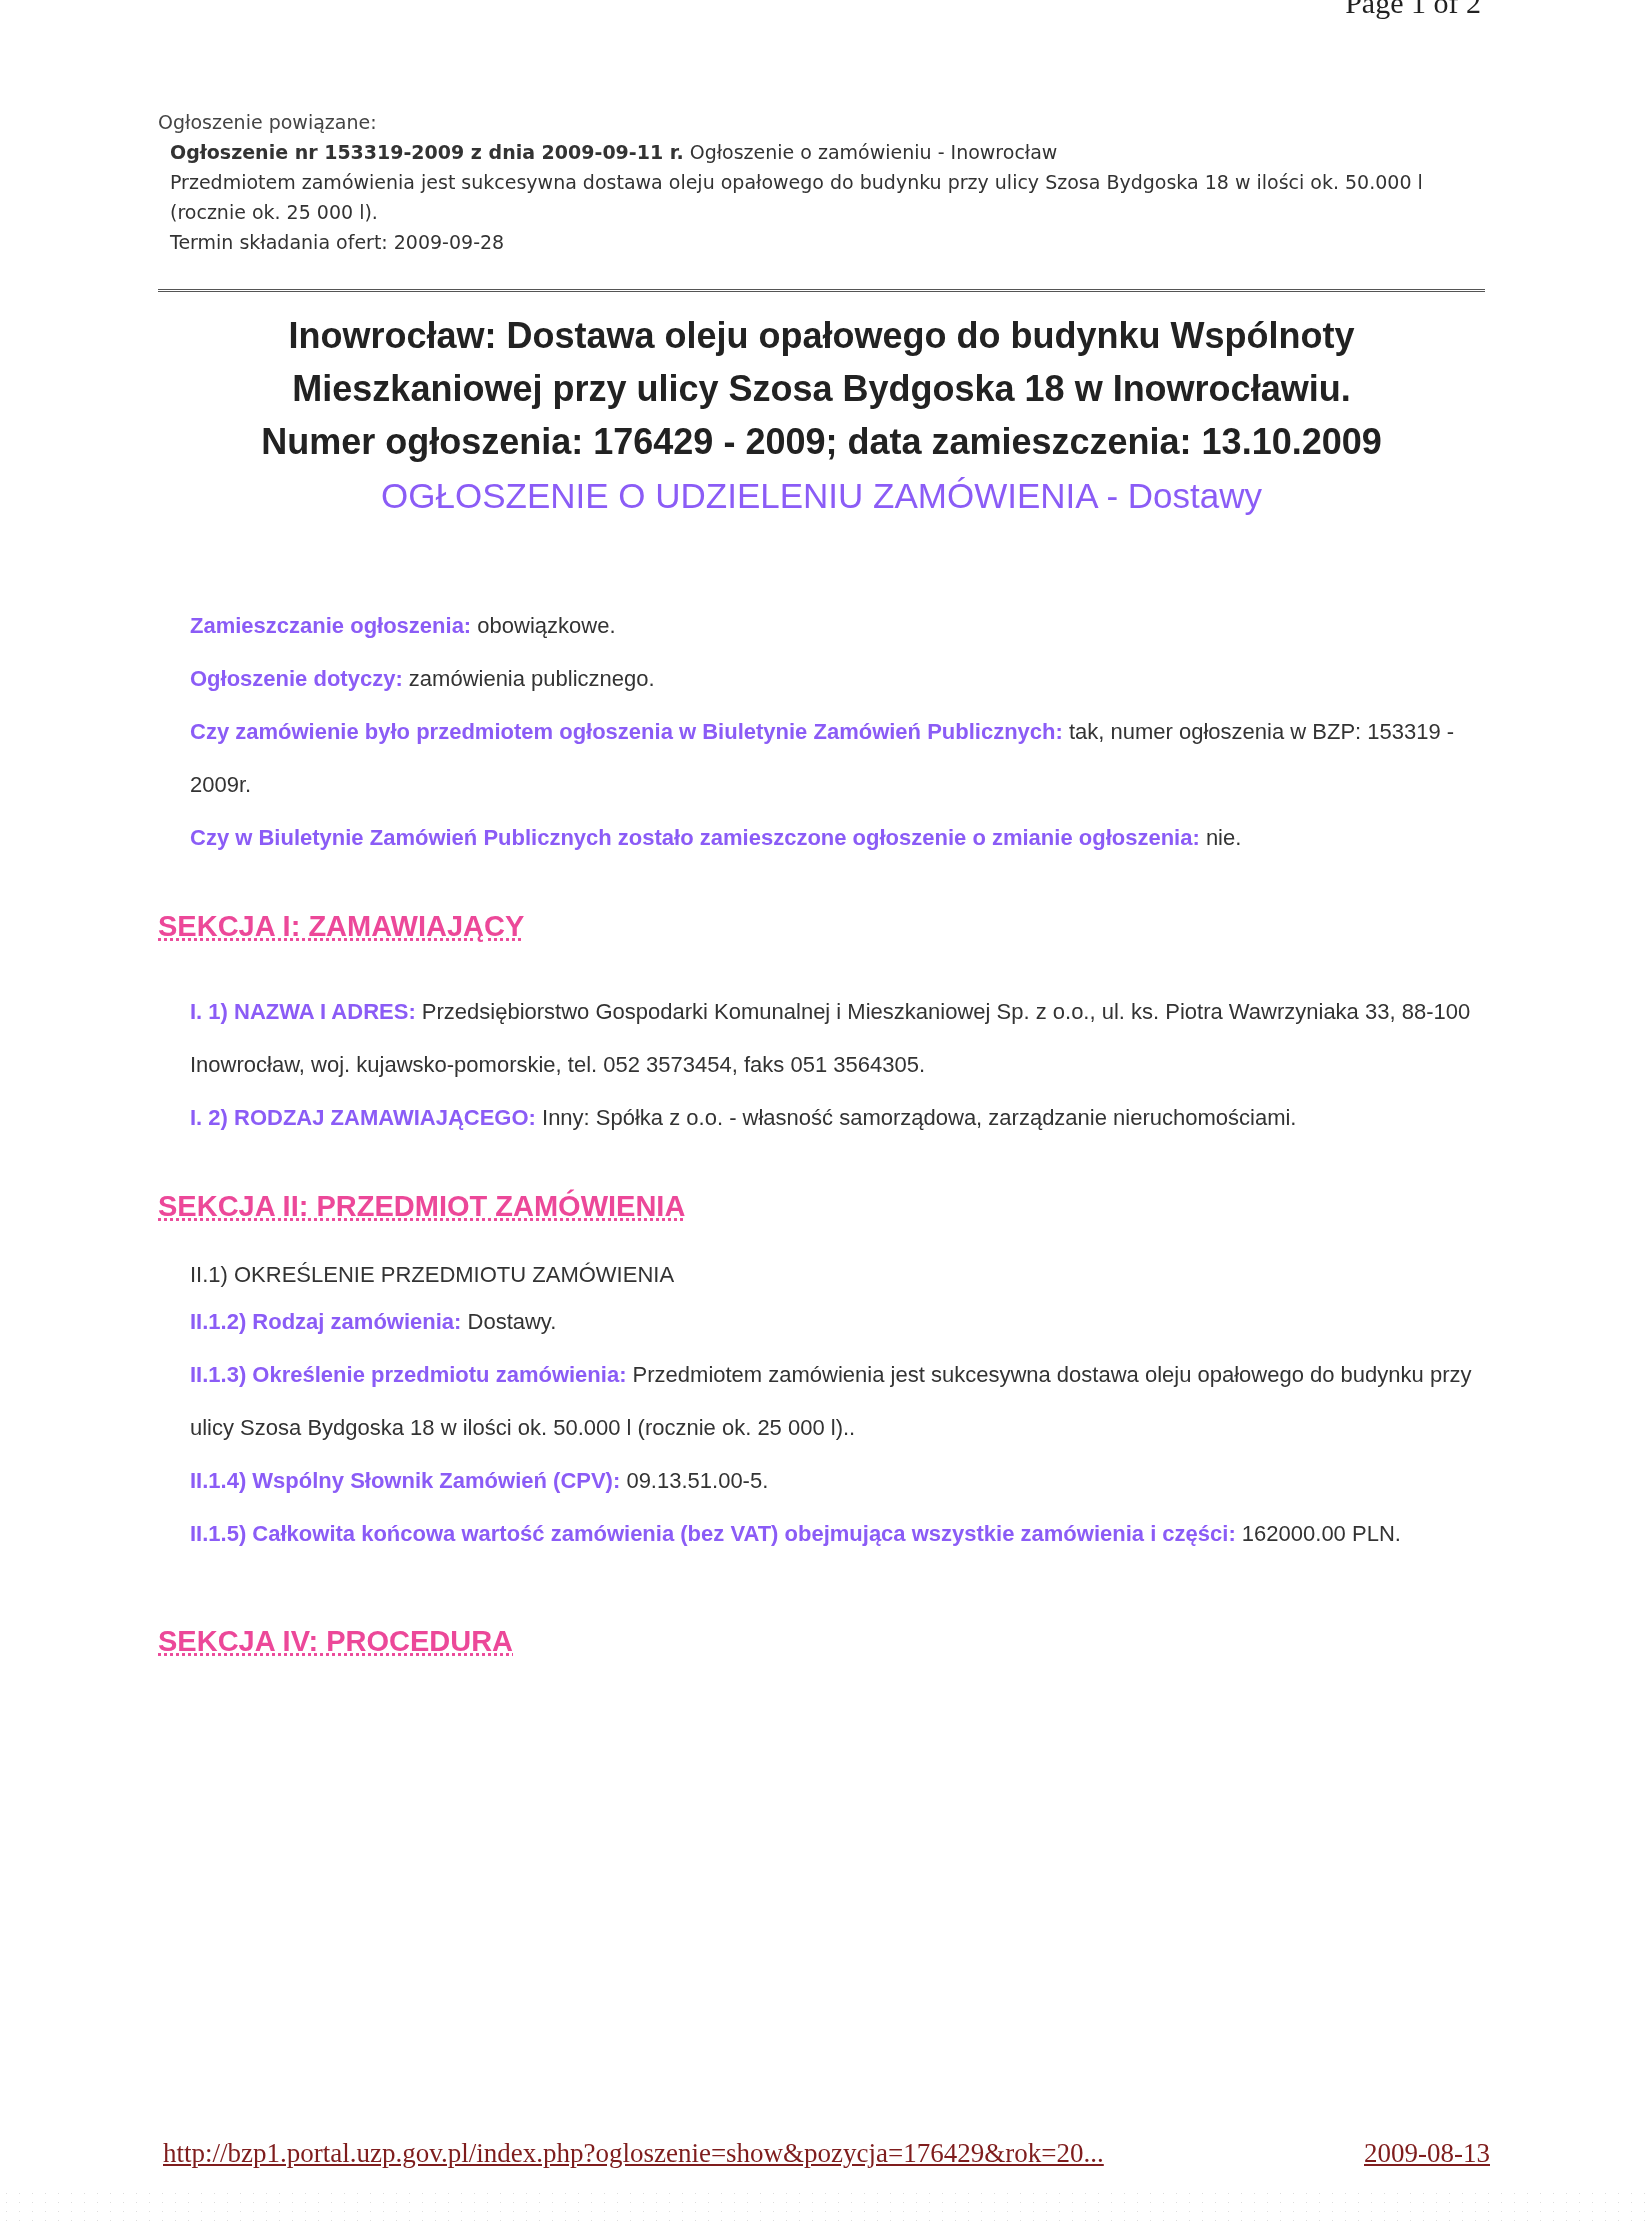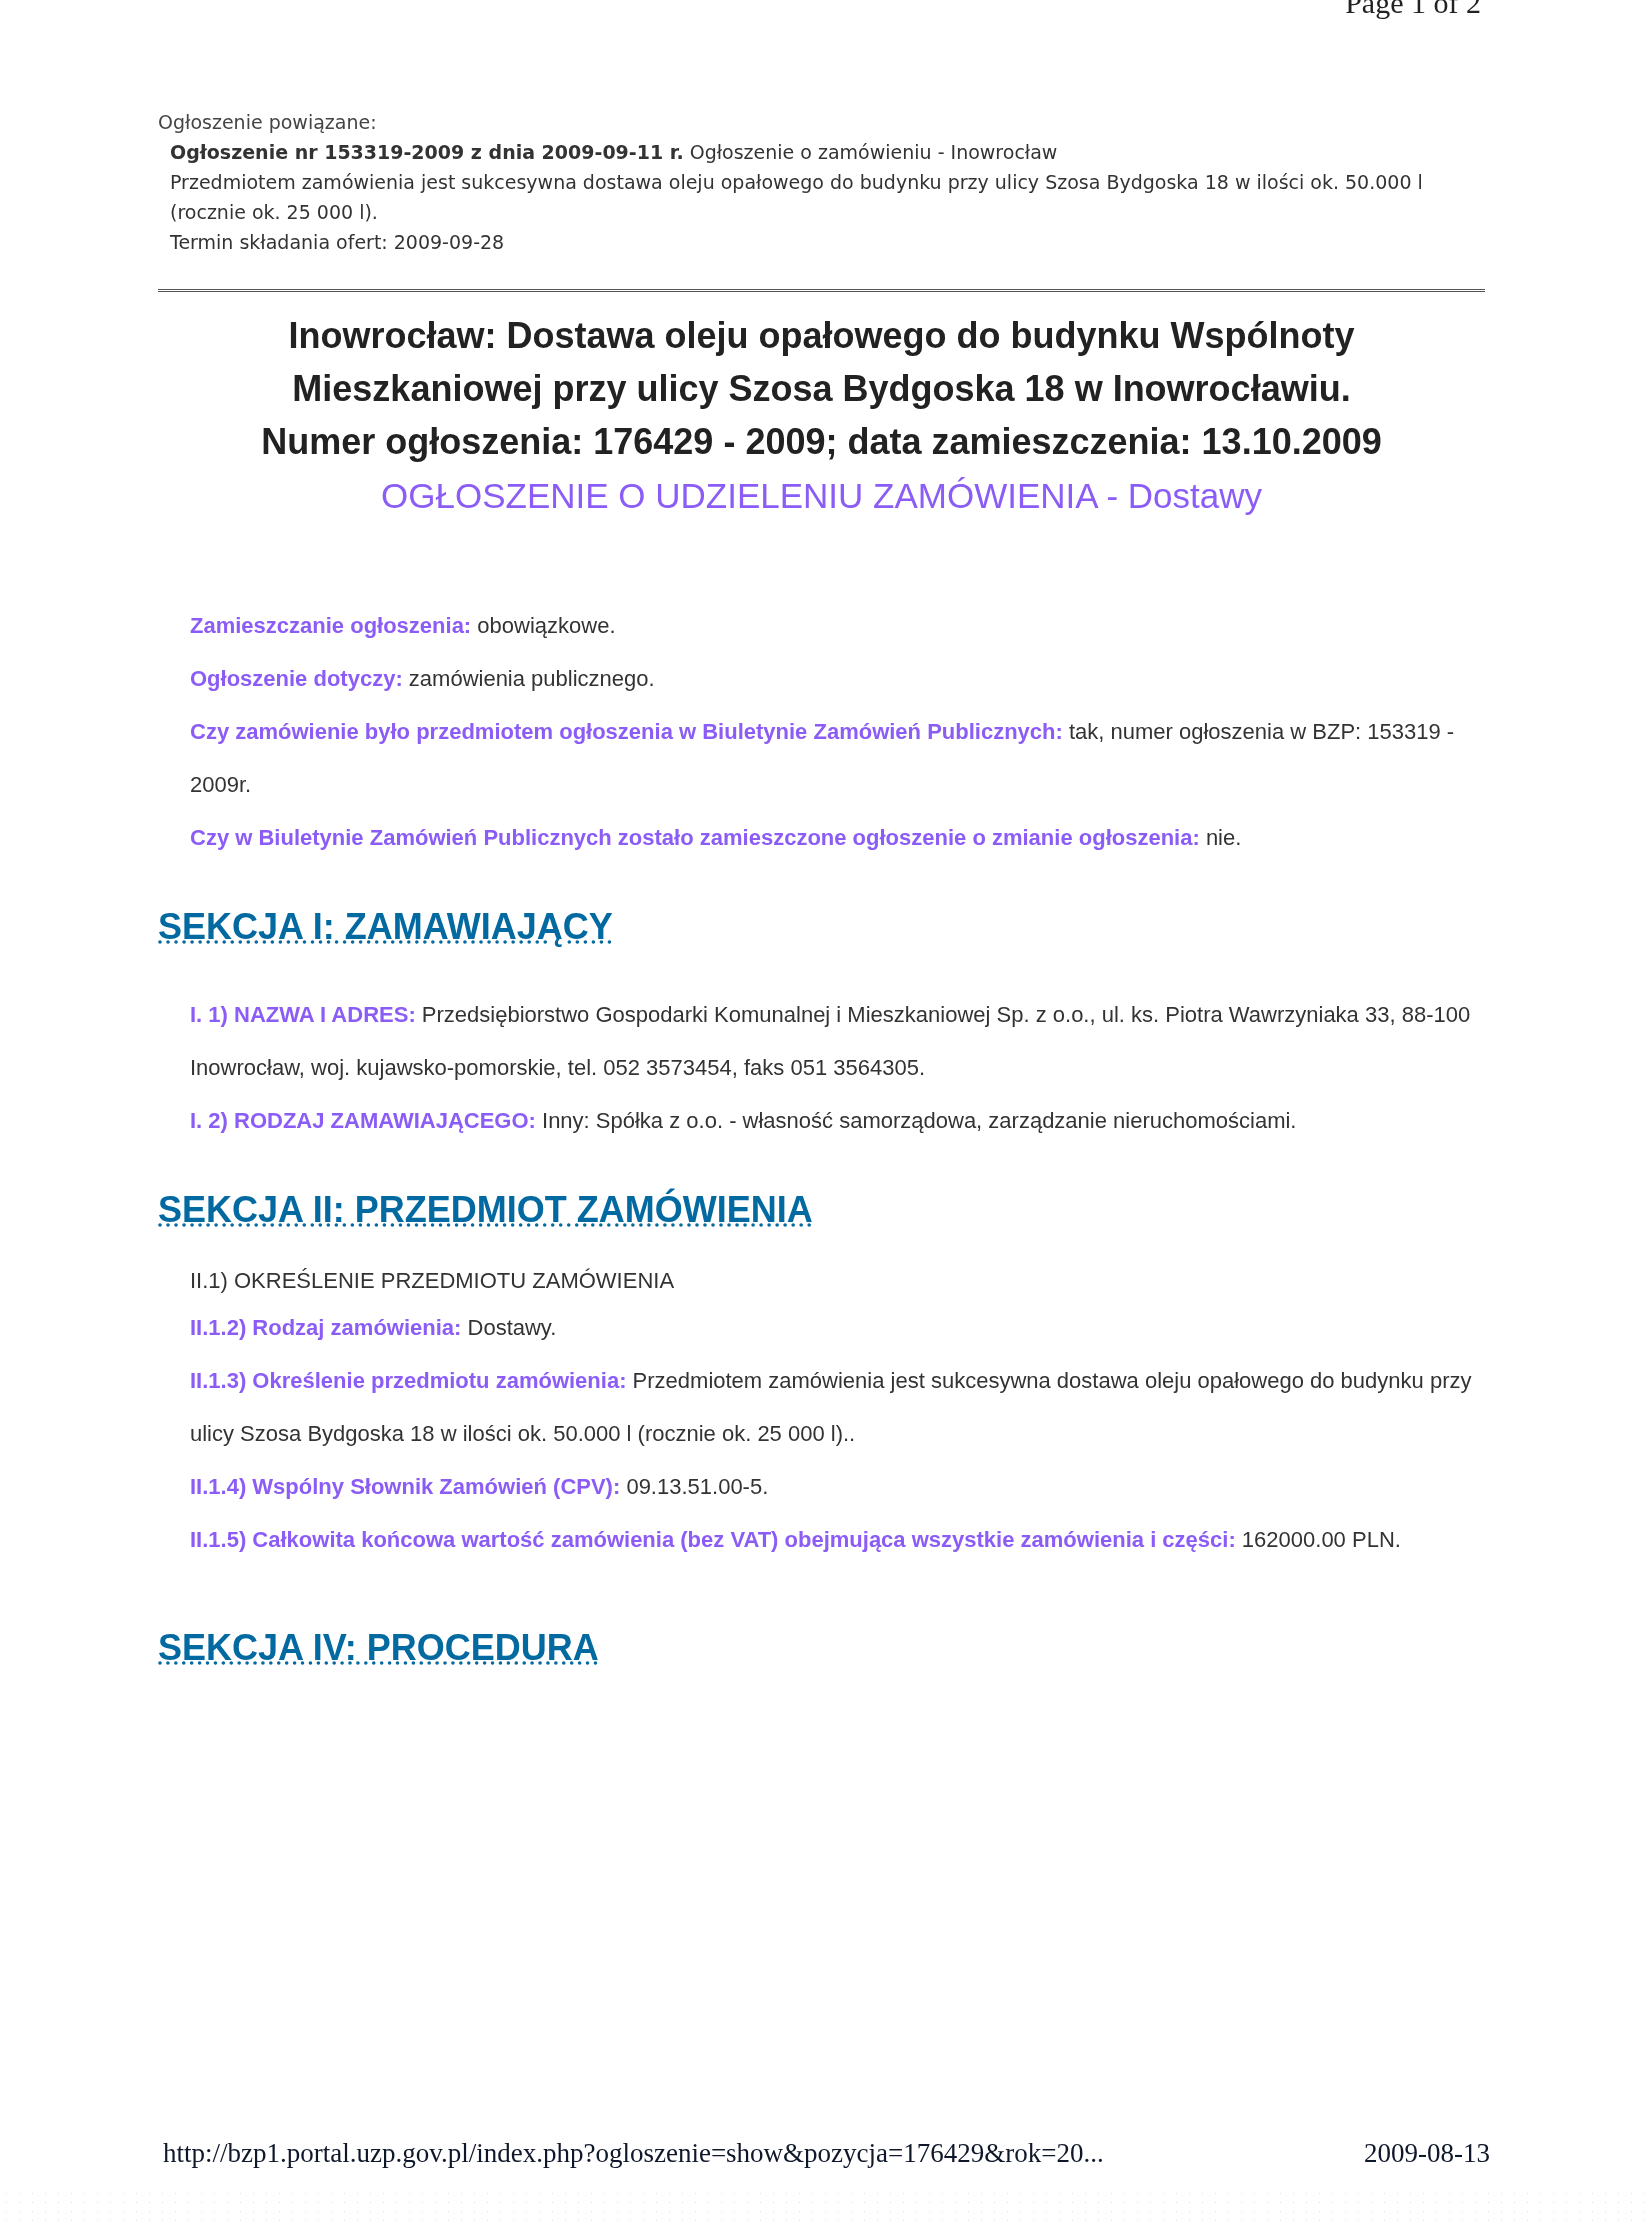--- a/index.html
+++ b/index.html
@@ -9,22 +9,22 @@
   .related .label { color: #444; }
   .related .inner { padding-left: 12px; }
   .related .b { font-weight: bold; }
   .rule { position: absolute; left: 158px; top: 289px; width: 1327px; height: 0; border-top: 3px double #555; }
   .title-block { position: absolute; left: 158px; top: 309px; width: 1327px; text-align: center; font-family: "Liberation Sans", sans-serif; }
   .title-block .t { font-size: 36px; font-weight: bold; line-height: 53px; color: #222; }
   .title-block .sub { font-size: 35px; line-height: 55px; color: #8b5cf6; }
   .body { position: absolute; left: 190px; top: 599px; width: 1287px; font-family: "Liberation Sans", sans-serif; font-size: 22px; color: #333; line-height: 53px; }
   .body p { margin: 0; }
   .body b { color: #8b5cf6; }
-  .sec { font-family: "Liberation Sans", sans-serif; font-size: 36px; font-weight: bold; color: #0369a1; text-decoration: underline; text-decoration-style: dotted; margin-left: -32px; }
-  .footer { position: absolute; left: 163px; top: 2138px; width: 1327px; font-family: "Liberation Serif", serif; font-size: 27px; color: #0f172a; display: flex; justify-content: space-between; }
+  .sec { font-family: "Liberation Sans", sans-serif; font-size: 29px; font-weight: bold; color: #ec4899; text-decoration: underline; text-decoration-style: dotted; margin-left: -32px; }
+  .footer { position: absolute; left: 163px; top: 2138px; width: 1327px; font-family: "Liberation Serif", serif; font-size: 27px; color: #7f1d1d; display: flex; justify-content: space-between; text-decoration: underline; }
   .noise { position: absolute; left: 0; bottom: 0; width: 1647px; height: 40px; background-image: radial-gradient(#bbb 0.8px, transparent 1px); background-size: 13px 9px; opacity: 0.5; }
 </style>
 </head>
 <body>
 
 <div class="page-num">Page 1 of 2</div>
 
 <div class="related">
   <div class="label">Ogłoszenie powiązane:</div>
   <div class="inner">

